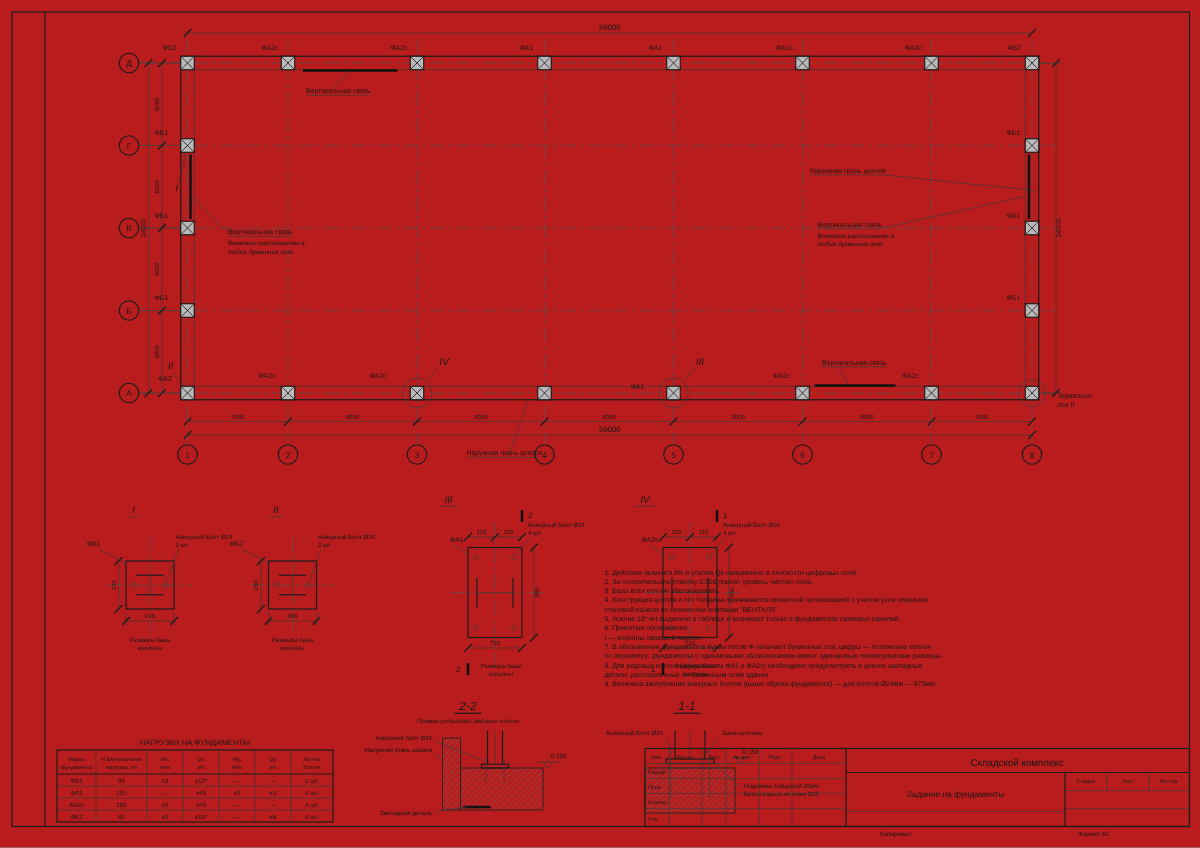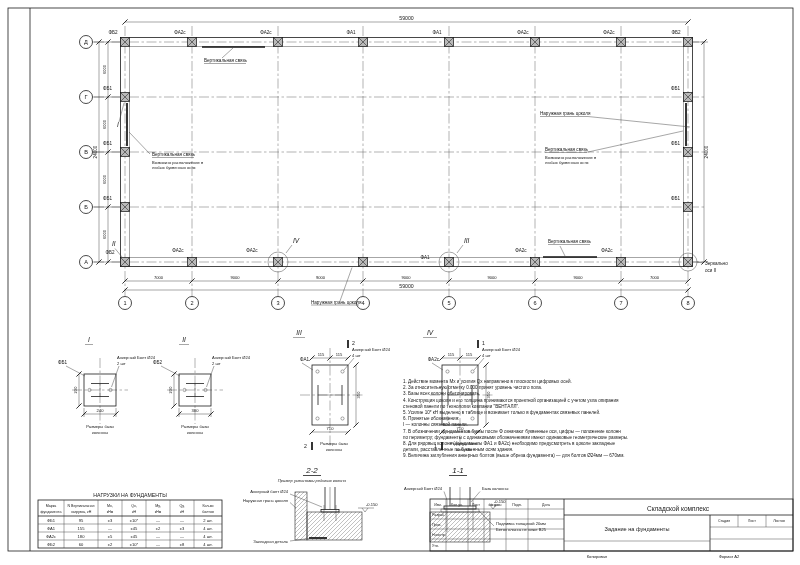--- a/index.html
+++ b/index.html
@@ -1,16 +1,16 @@
 <!DOCTYPE html>
 <html><head>
 <meta charset="utf-8">
 <style>
   html,body{margin:0;padding:0;background:#9c9c9c;}
-  .sheet{width:800px;height:565px;background:#ffffff;position:relative;margin:0 auto;
+  .sheet{width:800px;height:565px;background:#b91c1c;position:relative;margin:0 auto;
          font-family:"Liberation Sans",sans-serif;}
   svg{display:block;}
   svg text{font-family:"Liberation Sans",sans-serif;fill:#181818;}
   .t36{font-size:3.6px}
   .t4{font-size:4.1px}
   .t45{font-size:4.6px}
   .t5{font-size:5.2px}
   .t55{font-size:5.6px}
   .t6{font-size:6.5px}
   .t8{font-size:8px}

